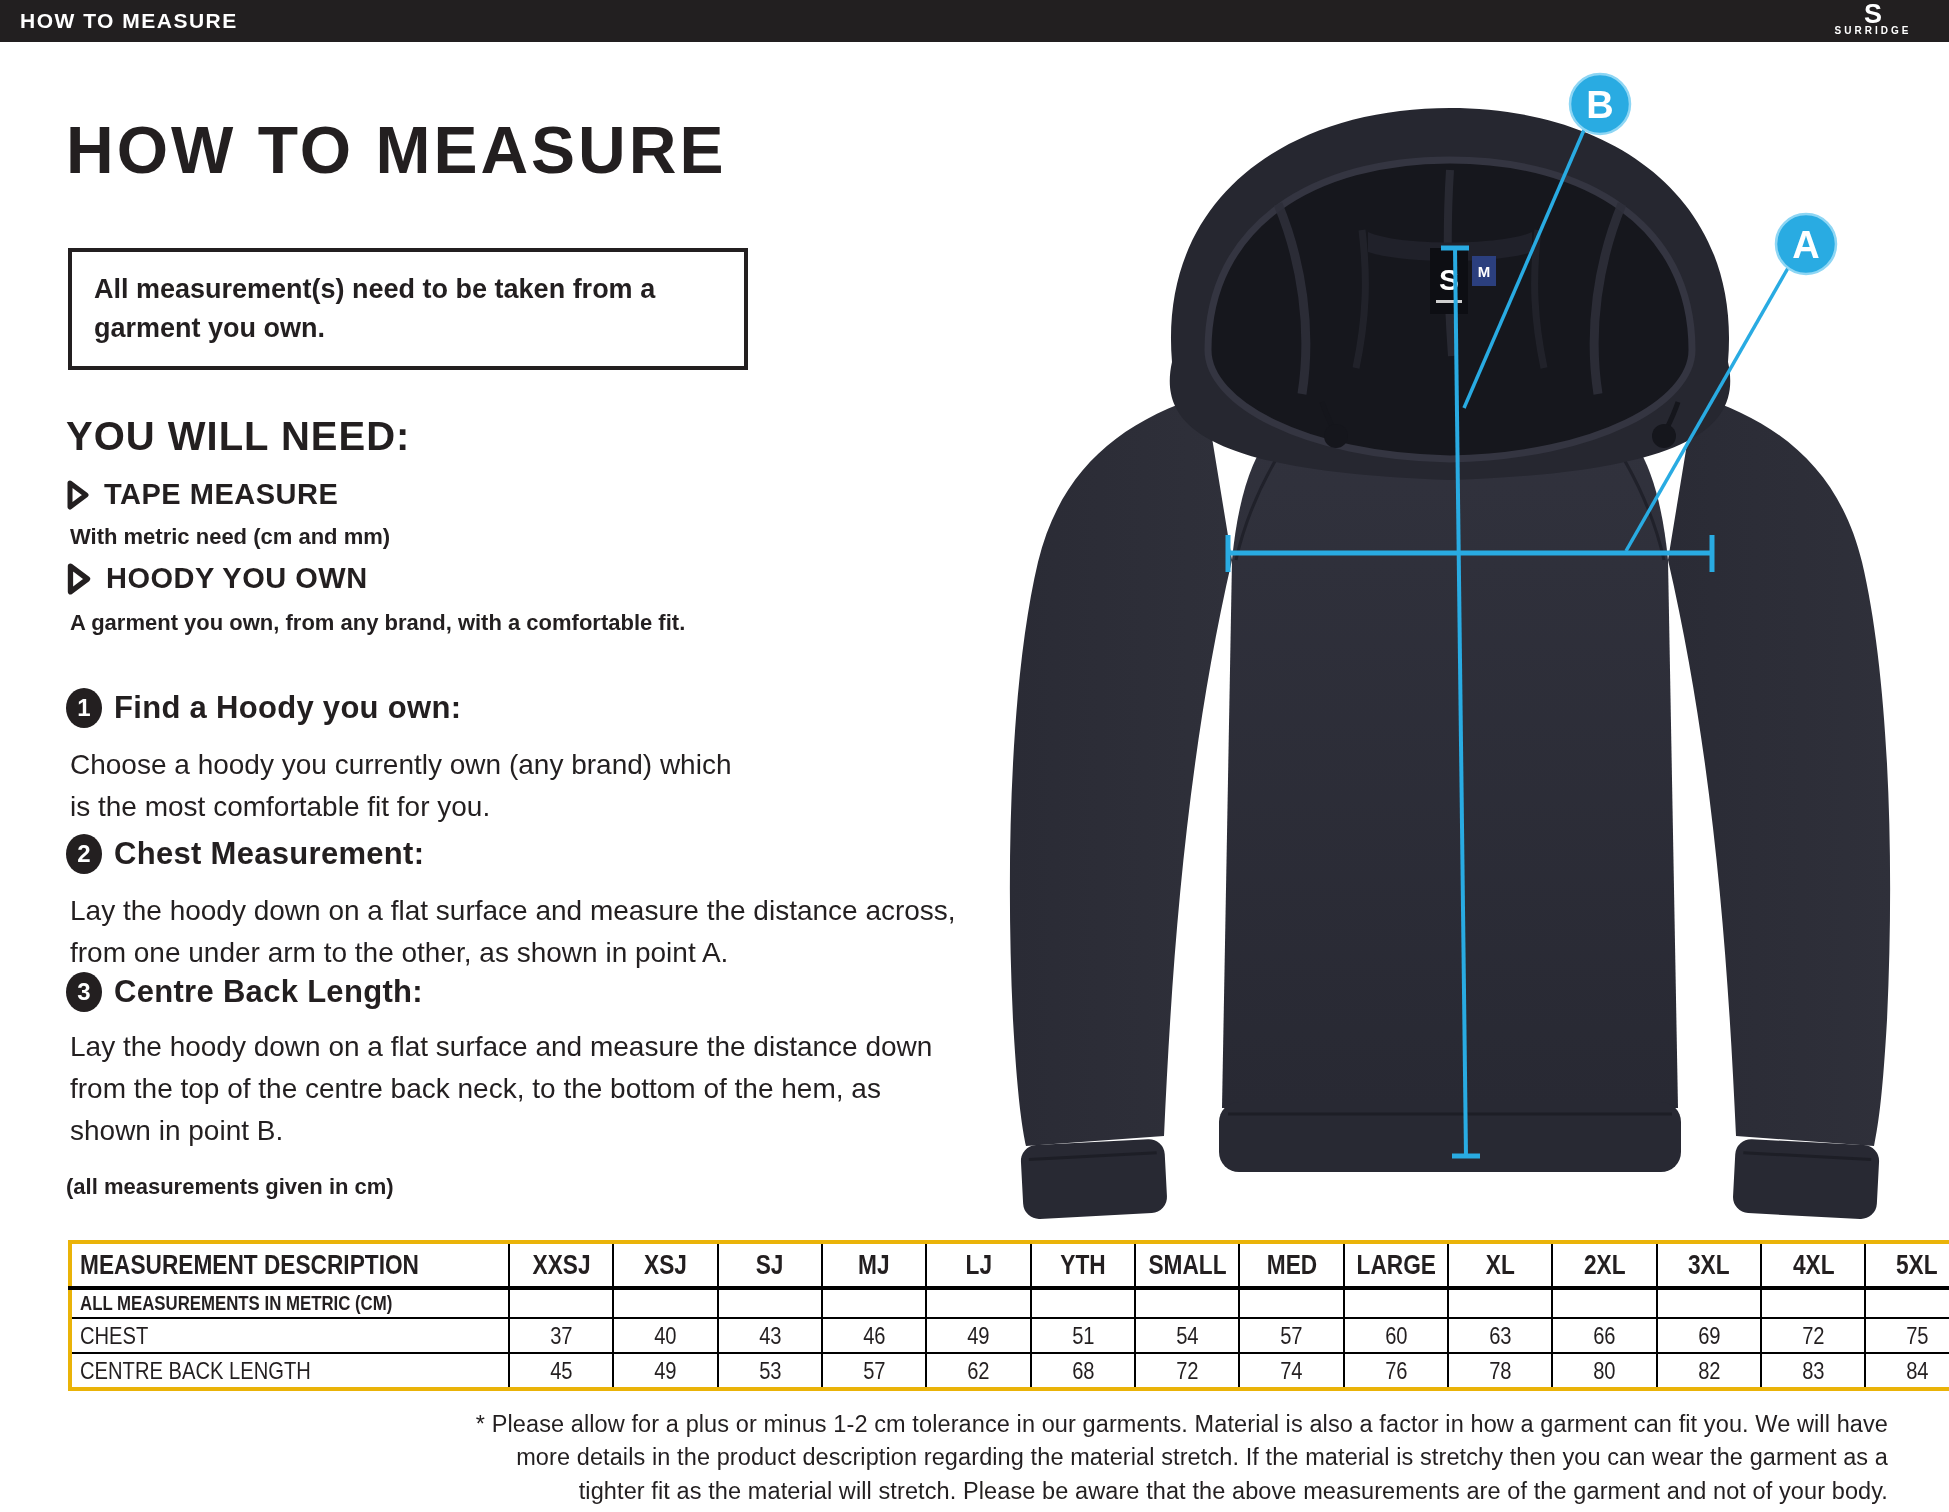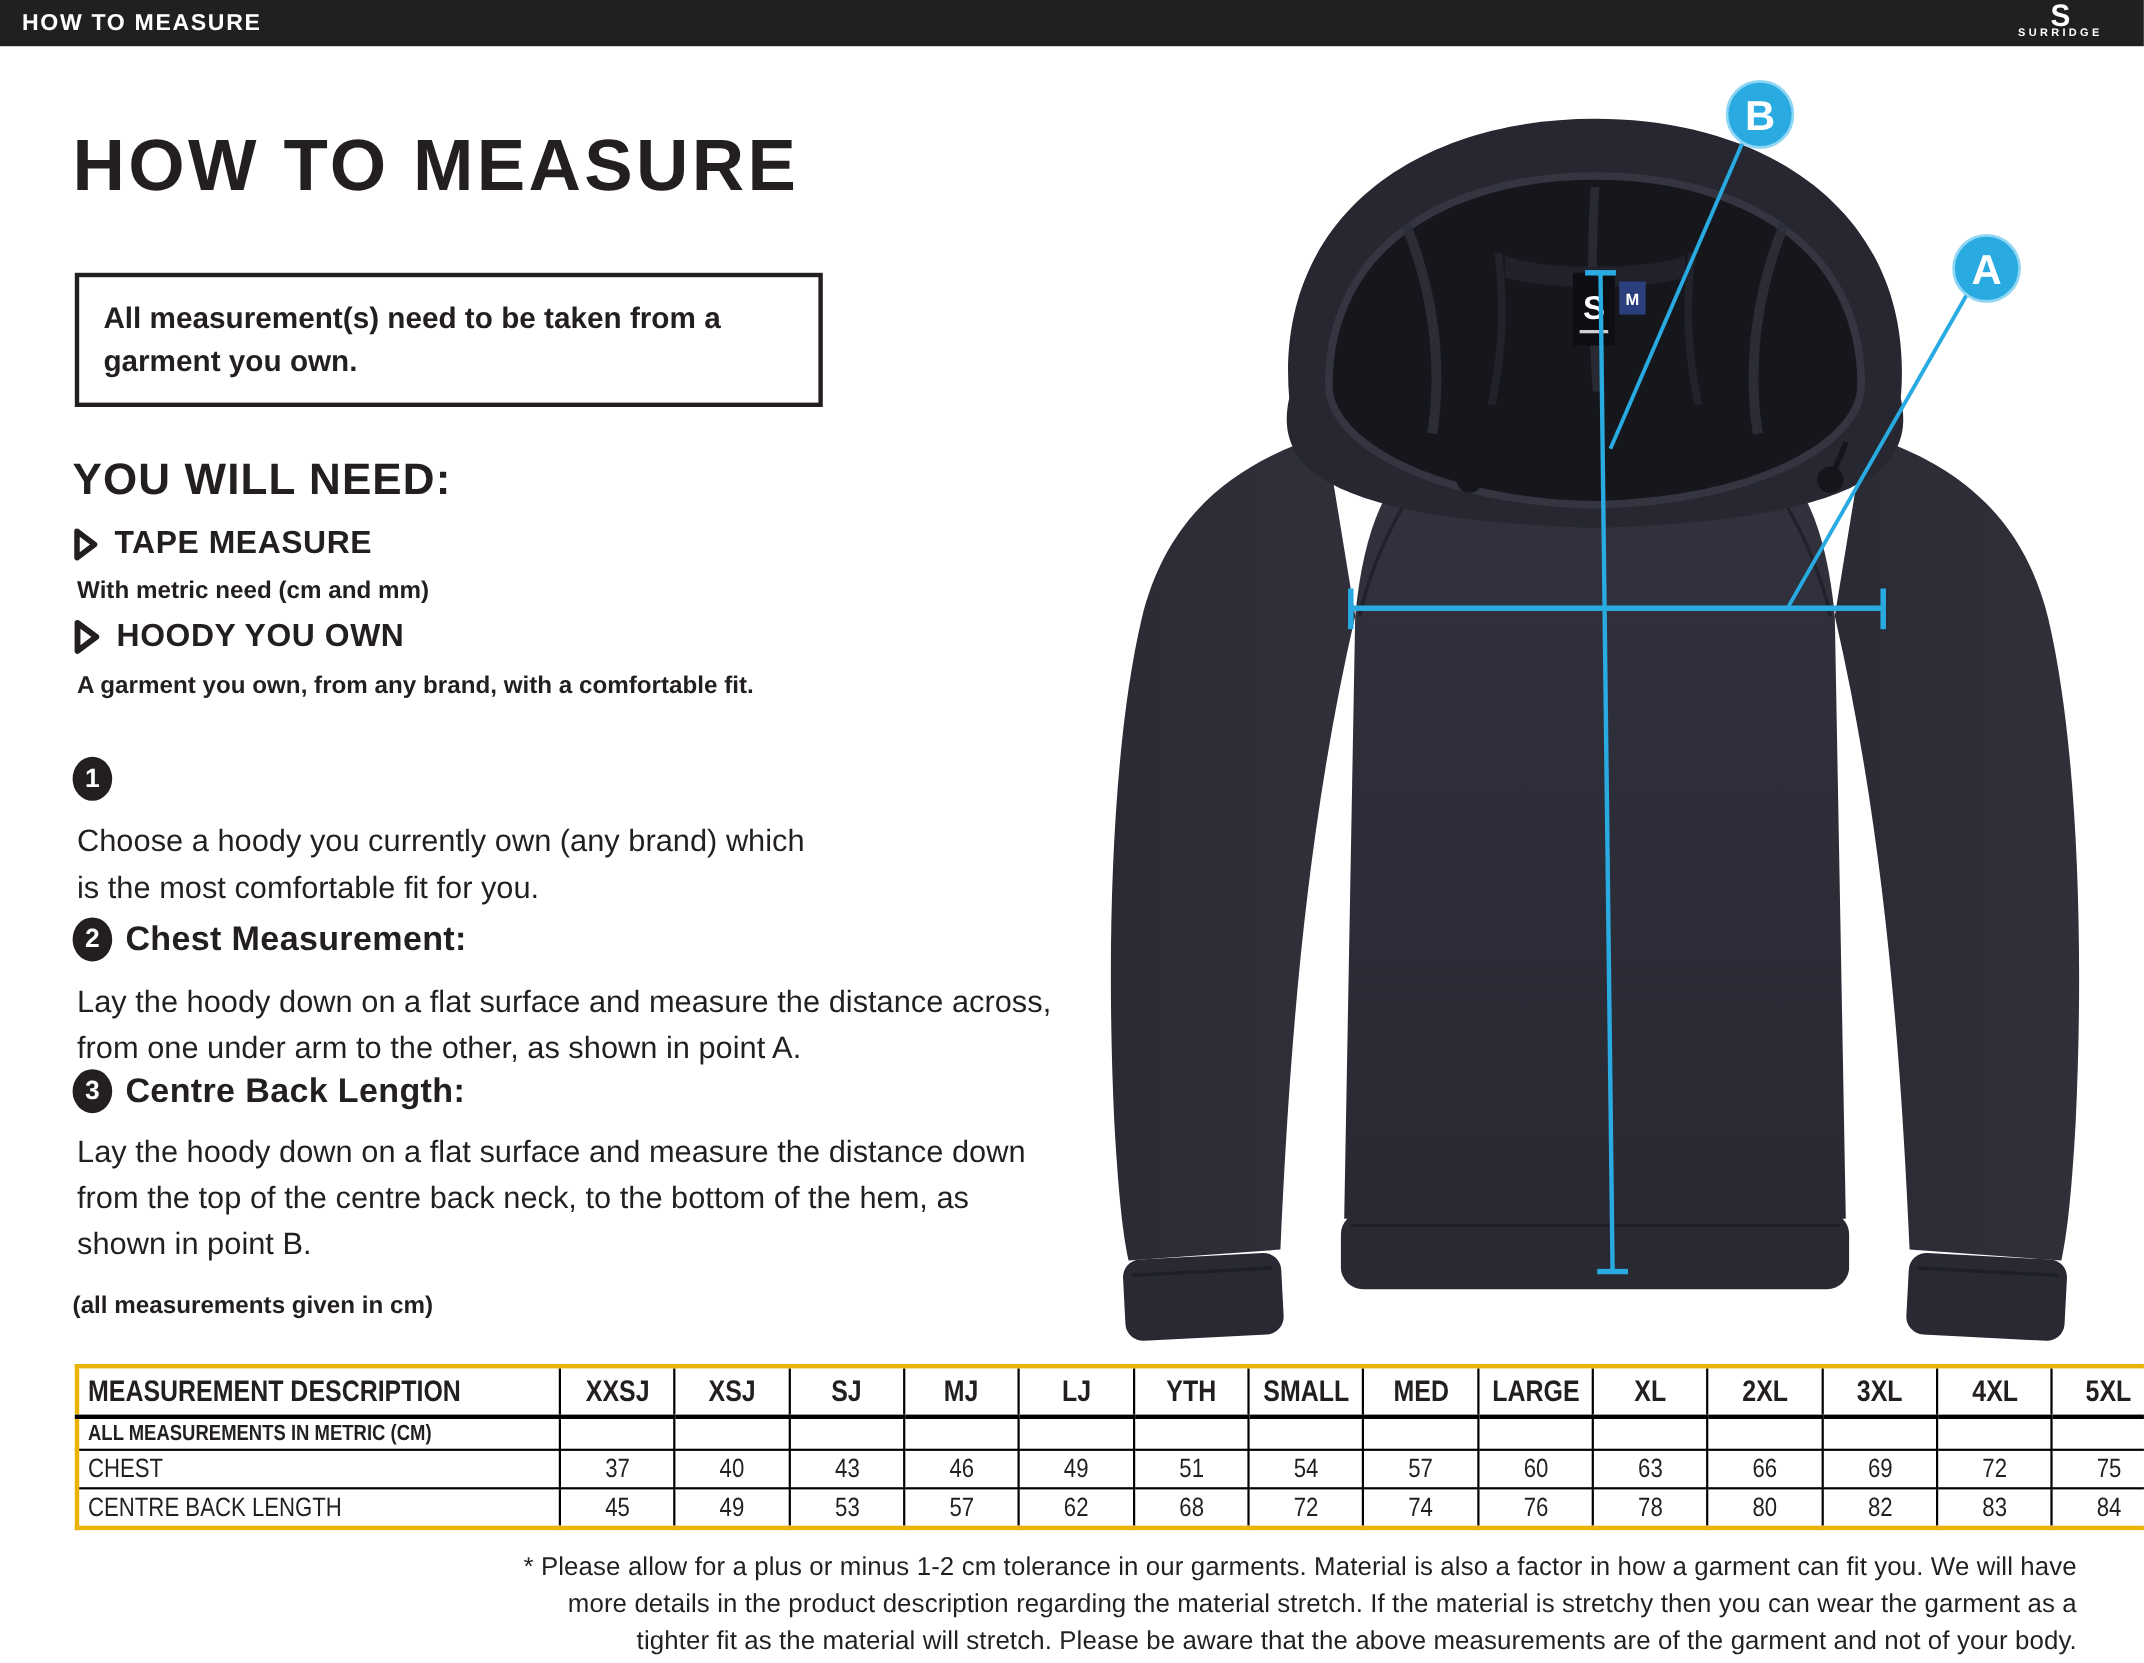--- a/index.html
+++ b/index.html
@@ -85,20 +85,21 @@
     <svg width="26" height="32" viewBox="0 0 24 30">
         <path d="M4 3 L20 15 L4 27 Z" fill="none" stroke="#231f20" stroke-width="5" stroke-linejoin="round"></path>
       </svg>
   </span>
   <span class="lbl">HOODY YOU OWN</span>
 </div>
 <div class="need-desc" style="top:610px;">A garment you own, from any brand, with a comfortable fit.</div>
 
 <div class="step-head" style="top:688px;">
   <span class="step-num">1</span>
+  <span class="step-title">Find a Hoody you own:</span>
 </div>
 <div class="step-body" style="top:744px;">Choose a hoody you currently own (any brand) which
 is the most comfortable fit for you.</div>
 
 <div class="step-head" style="top:834px;">
   <span class="step-num">2</span>
   <span class="step-title">Chest Measurement:</span>
 </div>
 <div class="step-body" style="top:890px;">Lay the hoody down on a flat surface and measure the distance across,
 from one under arm to the other, as shown in point A.</div>

